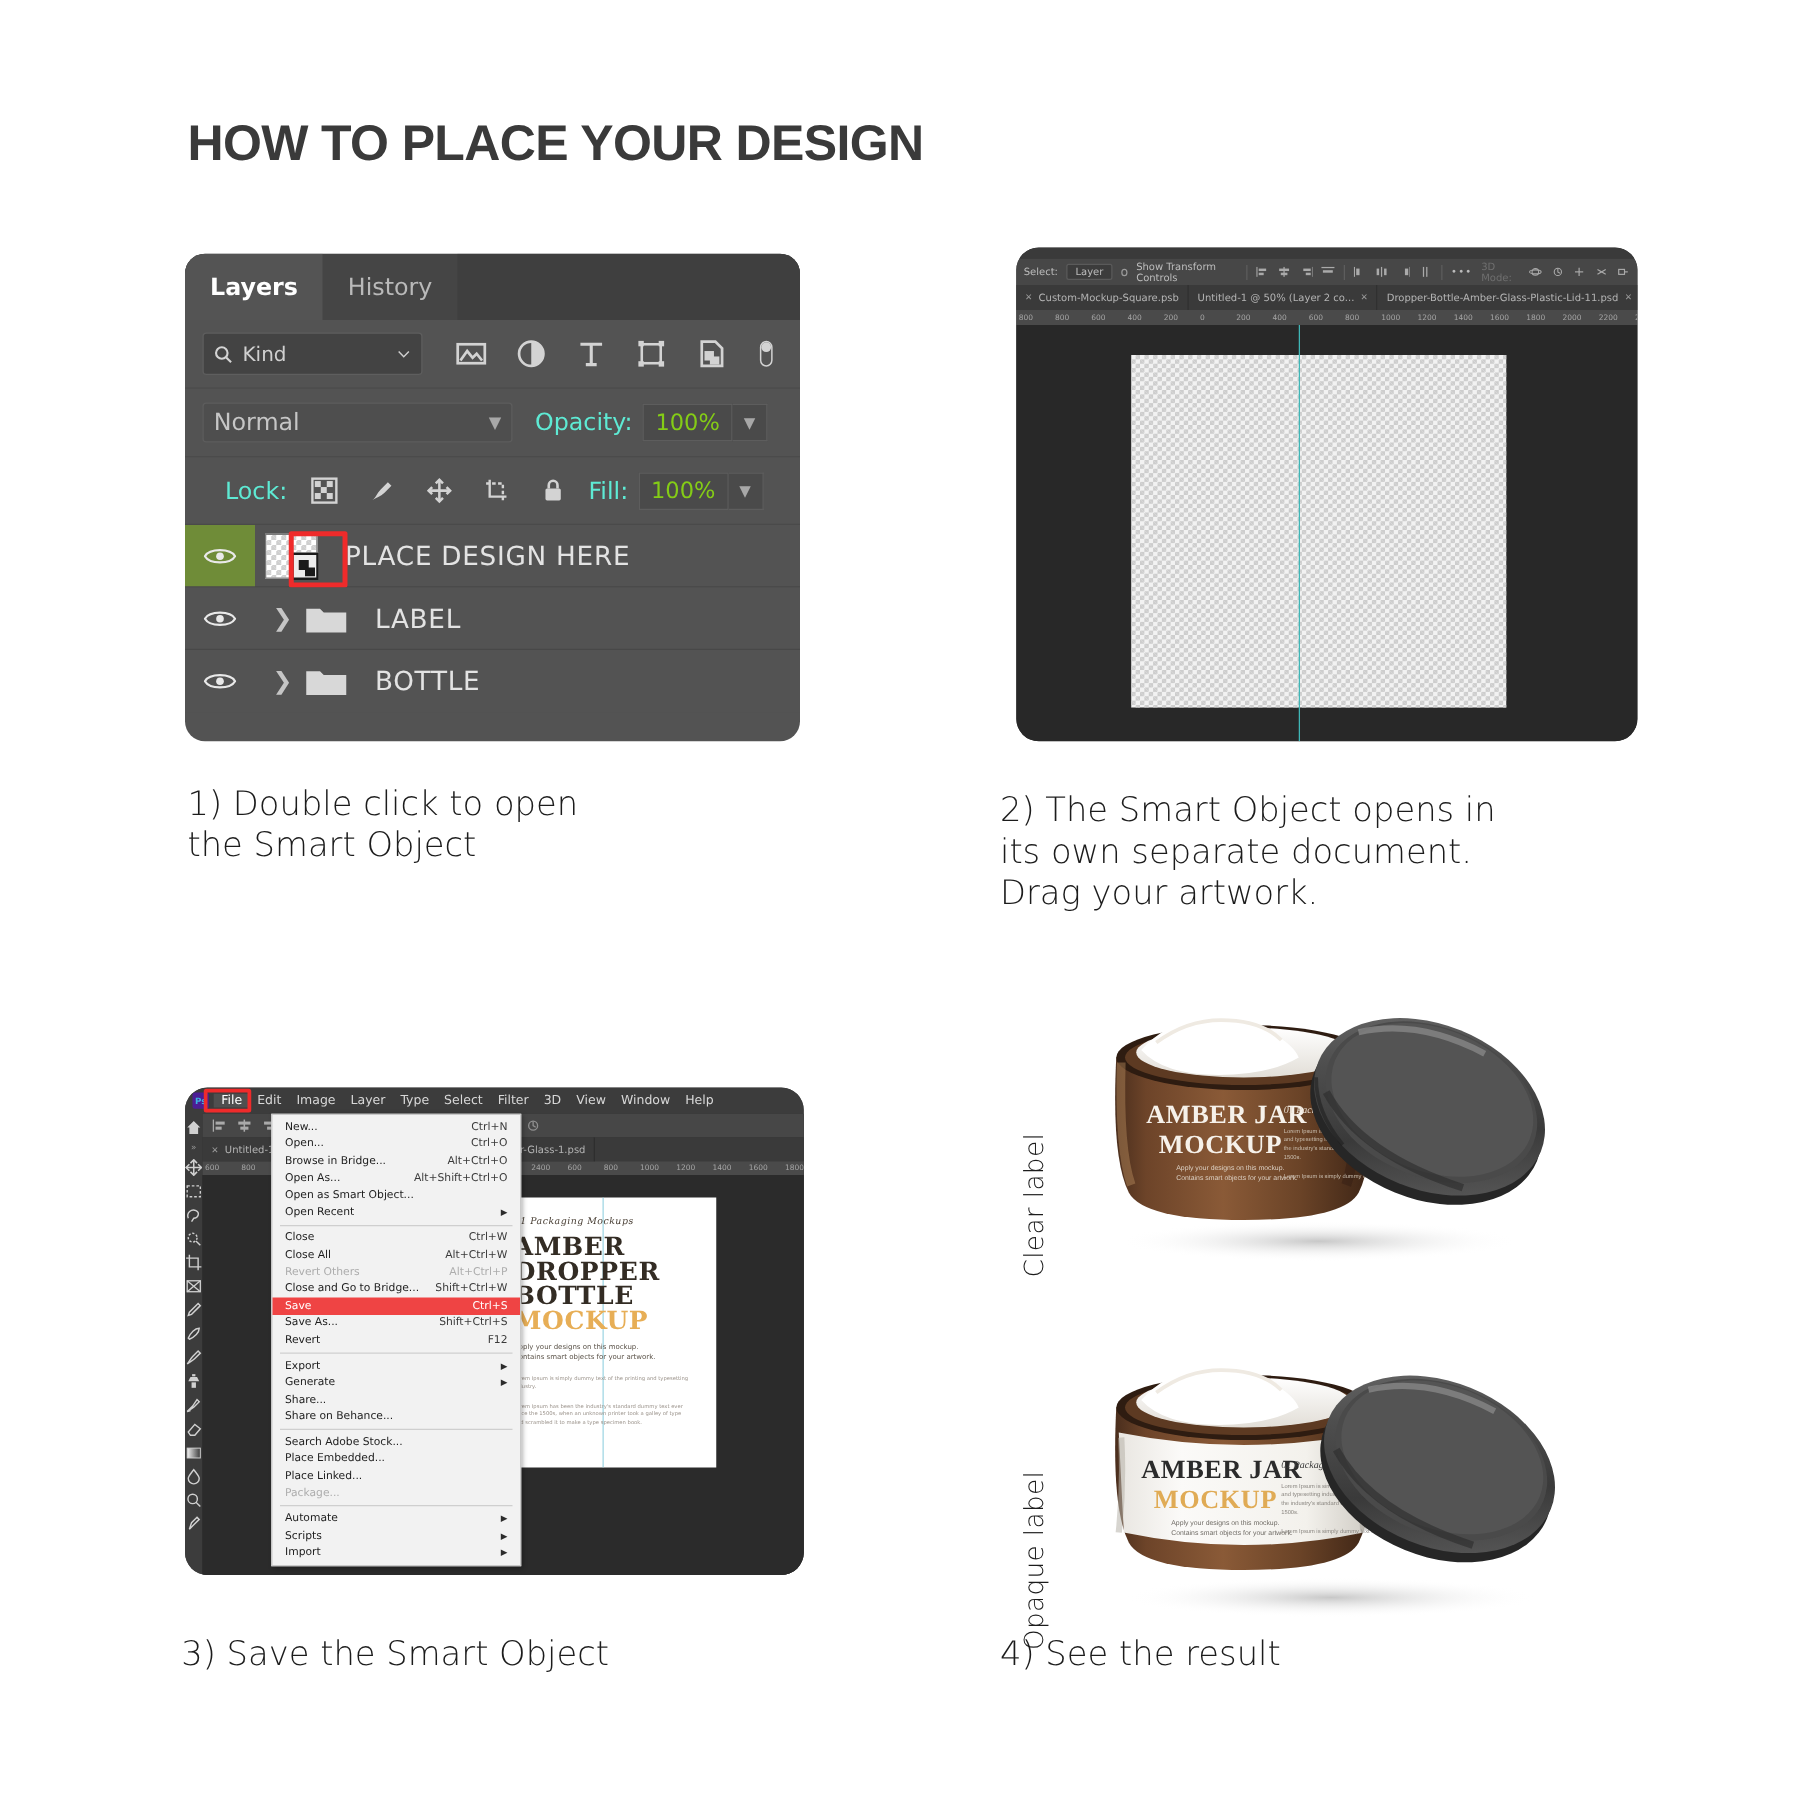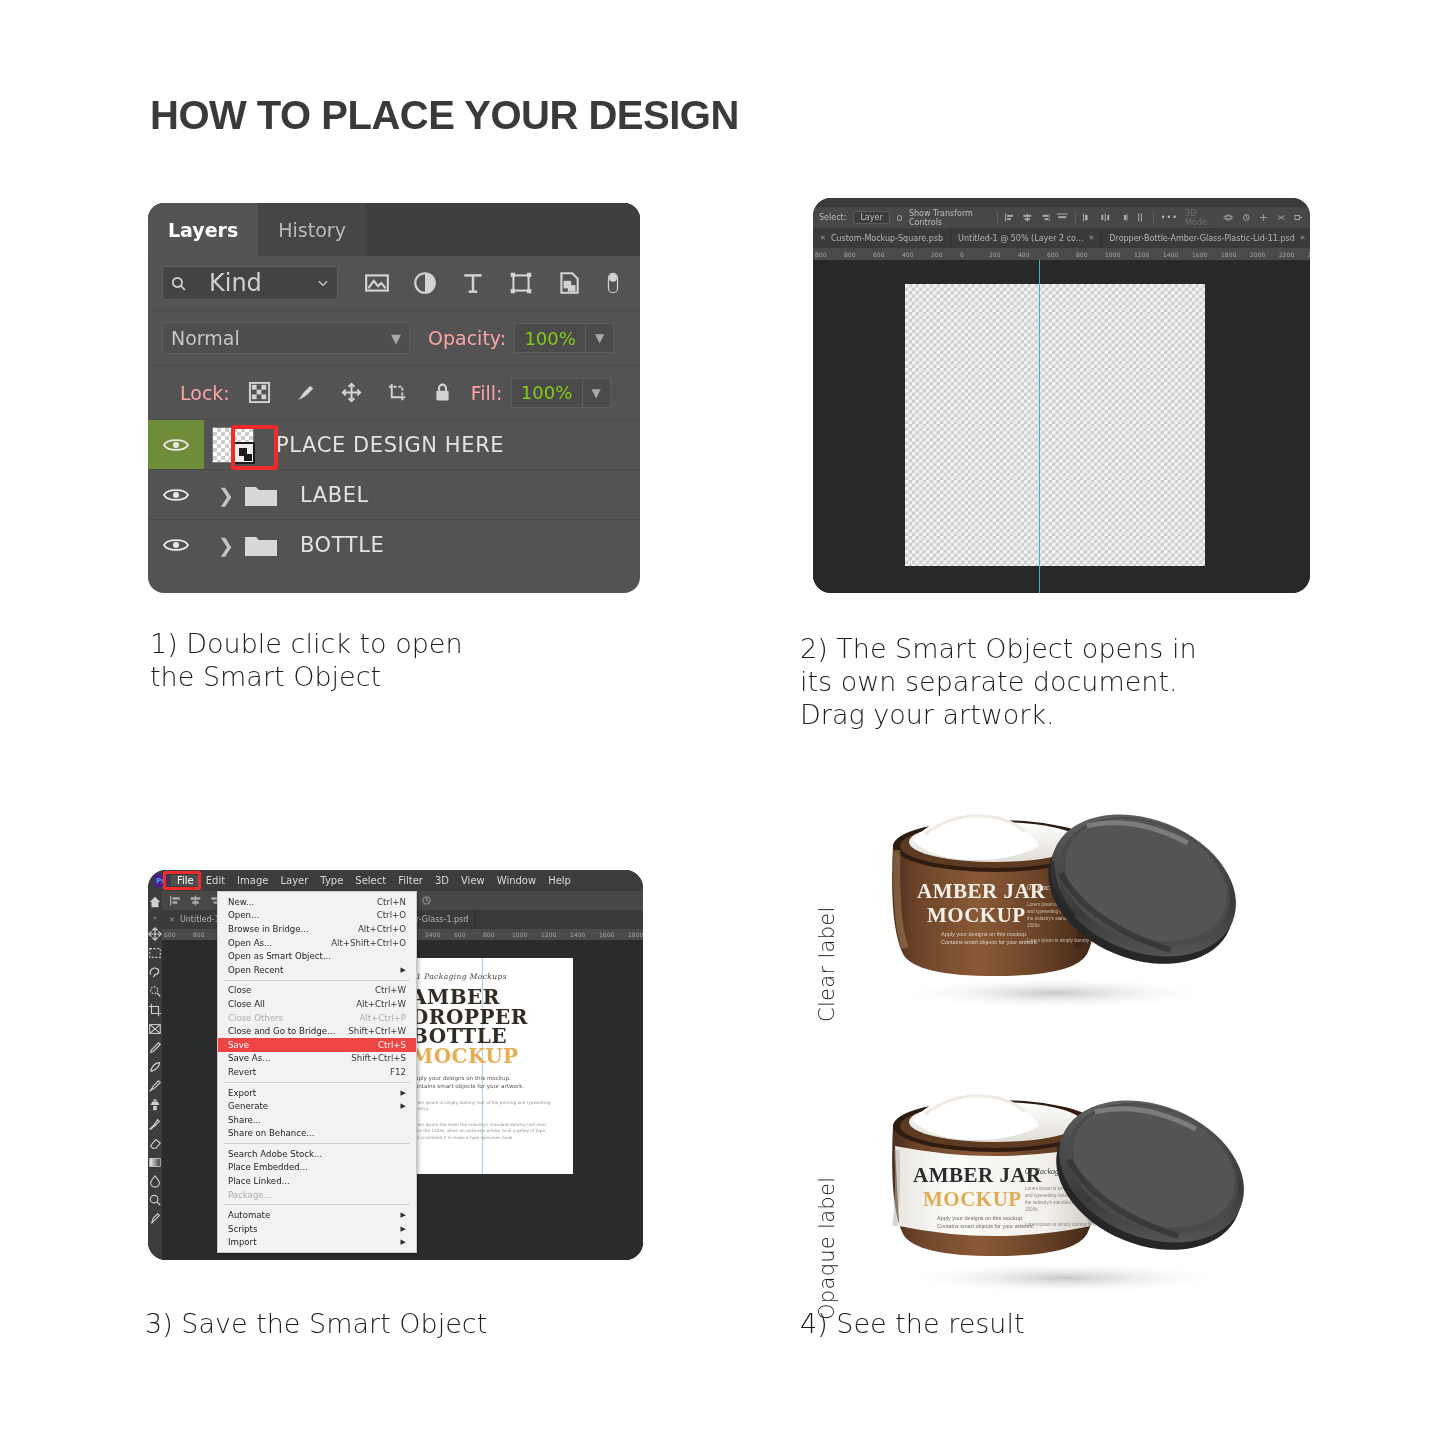--- a/index.html
+++ b/index.html
@@ -42,35 +42,35 @@
   .p1-tabs-rest { flex: 1; background: #3f3f3f; }
 
   .p1-row {
     height: 55px; display: flex; align-items: center;
     border-bottom: 1px solid #4a4a4a; background: #535353;
     padding: 0 14px;
   }
   .search-box {
     width: 176px; height: 34px; background: #434343; border: 1px solid #5e5e5e;
     border-radius: 3px; display: flex; align-items: center; padding: 0 7px;
-    color: #d0d0d0; font-size: 24px; gap: 22px;
+    color: #d0d0d0; font-size: 16px; gap: 7px;
   }
   .search-box .lbl { flex: 1; }
   .icon-row { display: flex; align-items: center; gap: 22px; margin-left: 26px; }
   .ic { width: 26px; height: 26px; color: #d3d3d3; display: block; }
 
   .p1-row2 { height: 55px; display: flex; align-items: center; padding: 0 14px;
              background: #535353; border-bottom: 1px solid #4a4a4a; }
   .blend {
     width: 248px; height: 32px; background: #4e4e4e; border: 1px solid #5d5d5d;
     border-radius: 3px; display: flex; align-items: center; padding: 0 8px;
     font-size: 19px; color: #c6c6c6;
   }
   .blend .cv { margin-left: auto; font-size: 13px; color: #a8a8a8; }
-  .lab { font-size: 19px; color: #fca5a5; margin-left: 18px; }
+  .lab { font-size: 19px; color: #5eead4; margin-left: 18px; }
   .numfield {
     width: 72px; height: 30px; background: #4a4a4a; border: 1px solid #5d5d5d;
     margin-left: 8px; display: flex; align-items: center; justify-content: center;
     font-size: 18px; color: #84cc16;
   }
   .stepper { width: 28px; height: 30px; background: #4a4a4a; border: 1px solid #5d5d5d;
              border-left: none; display: flex; align-items: center; justify-content: center;
              font-size: 12px; color: #a8a8a8; }
 
   .lock-row { height: 54px; display: flex; align-items: center; padding: 0 14px;
@@ -707,21 +707,21 @@
             <div class="fm-sep"></div>
             <div class="fm-item">
               <span class="nm">Close</span>
               <span class="sc">Ctrl+W</span>
             </div>
             <div class="fm-item">
               <span class="nm">Close All</span>
               <span class="sc">Alt+Ctrl+W</span>
             </div>
             <div class="fm-item disabled">
-              <span class="nm">Close Others</span>
+              <span class="nm">Revert Others</span>
               <span class="sc">Alt+Ctrl+P</span>
             </div>
             <div class="fm-item">
               <span class="nm">Close and Go to Bridge...</span>
               <span class="sc">Shift+Ctrl+W</span>
             </div>
             <div class="fm-item sel">
               <span class="nm">Save</span>
               <span class="sc">Ctrl+S</span>
             </div>

